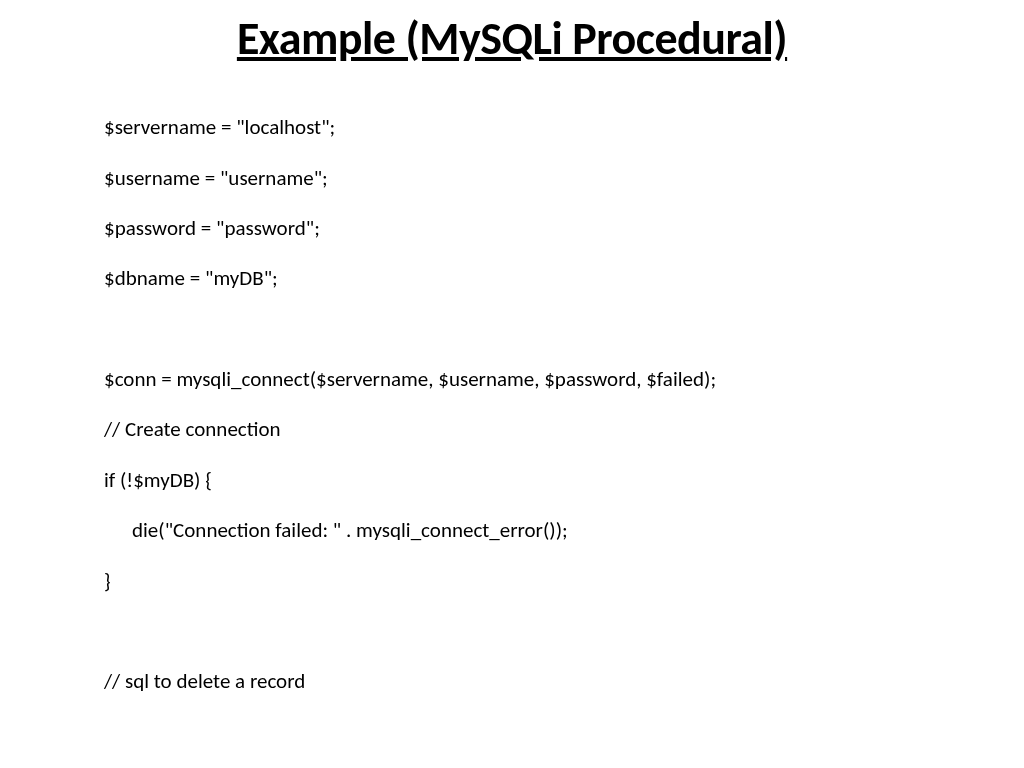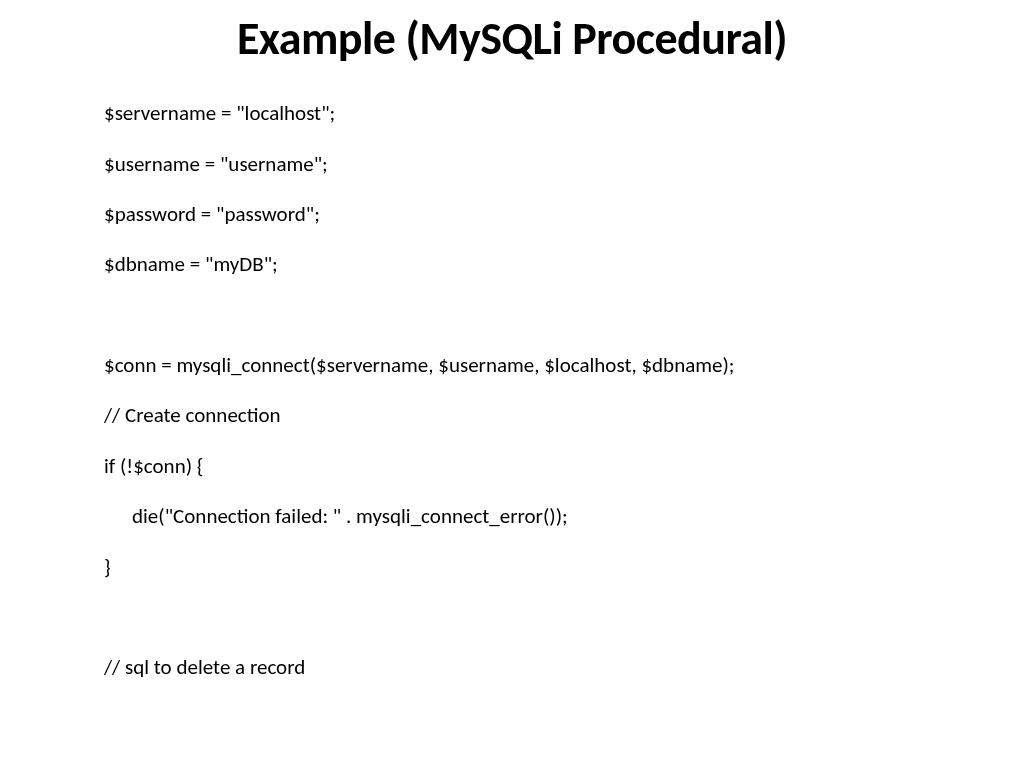--- a/index.html
+++ b/index.html
@@ -8,22 +8,23 @@
       height: 768px;
       background: #ffffff;
       font-family: Calibri, Arial, sans-serif;
       color: #000000;
       padding: 10px 60px;
     }
     .title {
       font-size: 46px;
       font-weight: 700;
       text-align: center;
-      margin-bottom: 10px;
+      margin-bottom: 24px;
       letter-spacing: -0.5px;
+      text-decoration: underline;
     }
     .code-block {
       font-size: 21px;
       line-height: 1.2;
       white-space: pre;
       font-family: Calibri, Arial, sans-serif;
     }
     .indent1 { padding-left: 44px; }
     .indent2 { padding-left: 72px; }
   </style>
@@ -31,23 +32,23 @@
 <body>
 
 <h1 class="title">Example (MySQLi Procedural)</h1>
 
 <div class="code-block">
 <div class="indent1">$servername = "localhost";</div>
 <div class="indent1">$username = "username";</div>
 <div class="indent1">$password = "password";</div>
 <div class="indent1">$dbname = "myDB";</div>
 <div class="indent1">&nbsp;</div>
-<div class="indent1">$conn = mysqli_connect($servername, $username, $localhost, $dbname);</div>
+<div class="indent1">$conn = mysqli_connect($servername, $username, $password, $failed);</div>
 <div class="indent1">// Create connection</div>
-<div class="indent1">if (!$conn) {</div>
+<div class="indent1">if (!$myDB) {</div>
 <div class="indent2">die("Connection failed: " . mysqli_connect_error());</div>
 <div class="indent1">}</div>
 <div class="indent1">&nbsp;</div>
 <div class="indent1">// sql to delete a record</div>
 
 
 
 
 
 

